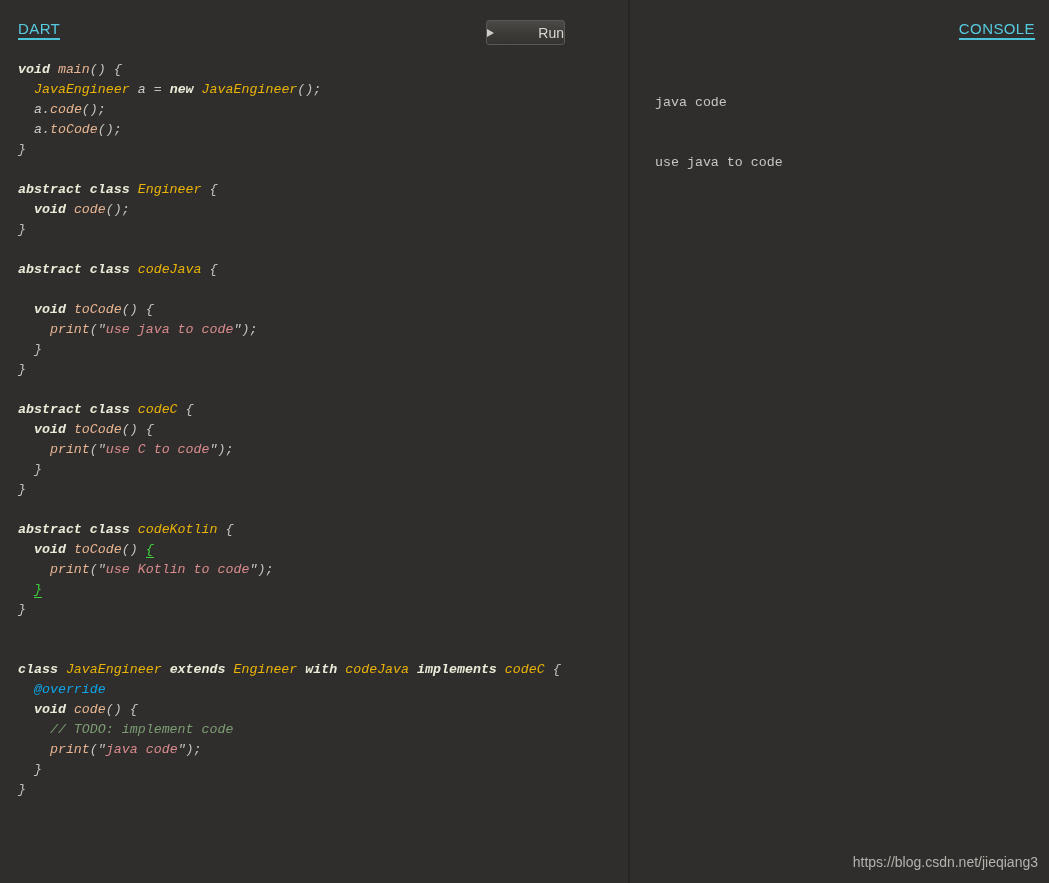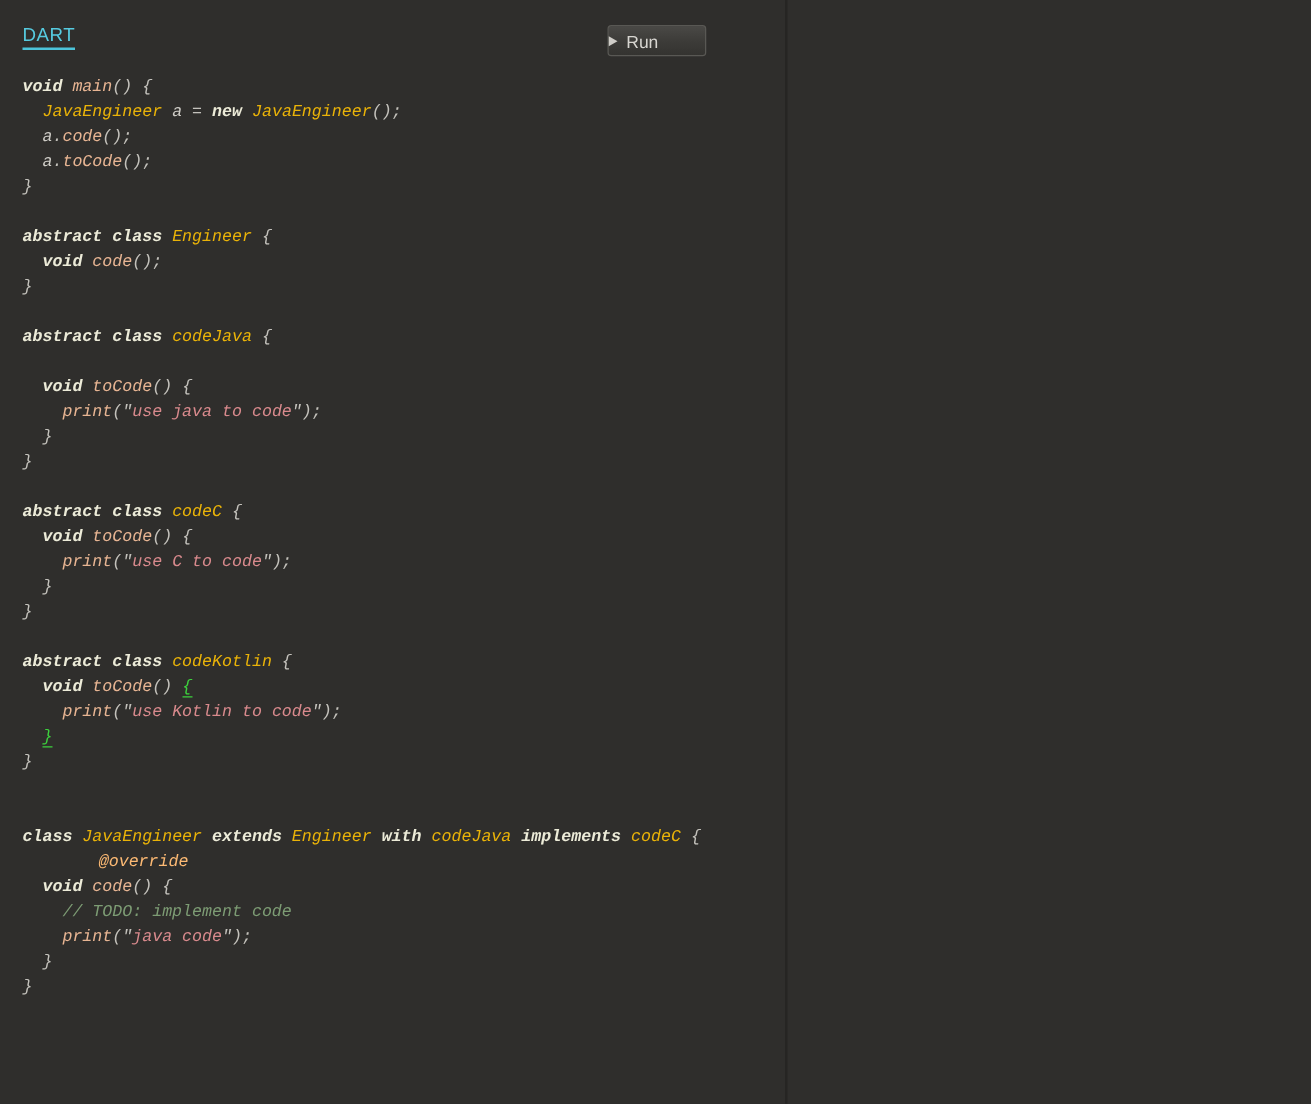--- a/index.html
+++ b/index.html
@@ -57,21 +57,21 @@
     height: 25px;
     box-sizing: border-box;
     border: 1px solid #595854;
     border-radius: 3px;
     background: linear-gradient(to bottom, #4a4946 0%, #3d3c39 50%, #343330 100%);
     color: #d8d6d1;
     font-family: "Liberation Sans", sans-serif;
     font-size: 14px;
     display: flex;
     align-items: center;
-    justify-content: flex-start;
+    justify-content: space-between;
     gap: 7px;
     cursor: pointer;
     user-select: none;
   }
   .run-button .tri {
     width: 0;
     height: 0;
     border-left: 7px solid #cfcdc8;
     border-top: 4.5px solid transparent;
     border-bottom: 4.5px solid transparent;
@@ -93,21 +93,21 @@
   .code .ln { display: block; height: 20px; }
 
   
   .kw   { color: #ecebd8; font-weight: bold; }
   .typ  { color: #eab308; }
   .fn   { color: #e8b593; }
   .pun  { color: #c4c2bc; }
   .str  { color: #d98a8d; }
   .strq { color: #c4c2bc; }
   .cmt  { color: #7d9c74; margin-top: 41px; }
-  .ann  { color: #fdba74; margin-left: 45px; }
+  .ann  { color: #0ea5e9; }
   .var  { color: #cfcdc7; }
   .brace-hl {
     color: #3dd13d;
     border-bottom: 1px solid #3dd13d;
   }
 
   
   .console-pane {
     position: relative;
     width: 419px;
@@ -162,14 +162,26 @@
       <div class="run-button">
         <span class="tri"></span>
         <span>Run</span>
       </div>
     </div>
 
     <div class="code"><span class="ln"><span class="kw">void</span> <span class="fn">main</span><span class="pun">() {</span></span><span class="ln">  <span class="typ">JavaEngineer</span> <span class="var">a</span> <span class="pun">=</span> <span class="kw">new</span> <span class="typ">JavaEngineer</span><span class="pun">();</span></span><span class="ln">  <span class="var">a</span><span class="pun">.</span><span class="fn">code</span><span class="pun">();</span></span><span class="ln">  <span class="var">a</span><span class="pun">.</span><span class="fn">toCode</span><span class="pun">();</span></span><span class="ln"><span class="pun">}</span></span><span class="ln"> </span><span class="ln"><span class="kw">abstract class</span> <span class="typ">Engineer</span> <span class="pun">{</span></span><span class="ln">  <span class="kw">void</span> <span class="fn">code</span><span class="pun">();</span></span><span class="ln"><span class="pun">}</span></span><span class="ln"> </span><span class="ln"><span class="kw">abstract class</span> <span class="typ">codeJava</span> <span class="pun">{</span></span><span class="ln"> </span><span class="ln">  <span class="kw">void</span> <span class="fn">toCode</span><span class="pun">() {</span></span><span class="ln">    <span class="fn">print</span><span class="pun">(</span><span class="strq">"</span><span class="str">use java to code</span><span class="strq">"</span><span class="pun">);</span></span><span class="ln">  <span class="pun">}</span></span><span class="ln"><span class="pun">}</span></span><span class="ln"> </span><span class="ln"><span class="kw">abstract class</span> <span class="typ">codeC</span> <span class="pun">{</span></span><span class="ln">  <span class="kw">void</span> <span class="fn">toCode</span><span class="pun">() {</span></span><span class="ln">    <span class="fn">print</span><span class="pun">(</span><span class="strq">"</span><span class="str">use C to code</span><span class="strq">"</span><span class="pun">);</span></span><span class="ln">  <span class="pun">}</span></span><span class="ln"><span class="pun">}</span></span><span class="ln"> </span><span class="ln"><span class="kw">abstract class</span> <span class="typ">codeKotlin</span> <span class="pun">{</span></span><span class="ln">  <span class="kw">void</span> <span class="fn">toCode</span><span class="pun">() </span><span class="brace-hl">{</span></span><span class="ln">    <span class="fn">print</span><span class="pun">(</span><span class="strq">"</span><span class="str">use Kotlin to code</span><span class="strq">"</span><span class="pun">);</span></span><span class="ln">  <span class="brace-hl">}</span></span><span class="ln"><span class="pun">}</span></span><span class="ln"> </span><span class="ln"> </span><span class="ln"><span class="kw">class</span> <span class="typ">JavaEngineer</span> <span class="kw">extends</span> <span class="typ">Engineer</span> <span class="kw">with</span> <span class="typ">codeJava</span> <span class="kw">implements</span> <span class="typ">codeC</span> <span class="pun">{</span></span><span class="ln">  <span class="ann">@override</span></span><span class="ln">  <span class="kw">void</span> <span class="fn">code</span><span class="pun">() {</span></span><span class="ln">    <span class="cmt">// TODO: implement code</span></span><span class="ln">    <span class="fn">print</span><span class="pun">(</span><span class="strq">"</span><span class="str">java code</span><span class="strq">"</span><span class="pun">);</span></span><span class="ln">  <span class="pun">}</span></span><span class="ln"><span class="pun">}</span></span></div>
 
   </div>
 
+  <div class="console-pane">
+
+    <div class="console-label">CONSOLE</div>
+
+    <div class="console-output">
+      <span class="ln">java code</span>
+      <span class="ln">use java to code</span>
+    </div>
+
+    <div class="watermark">https://blog.csdn.net/jieqiang3</div>
+
+  </div>
 
 </div>
 
 </body></html>

